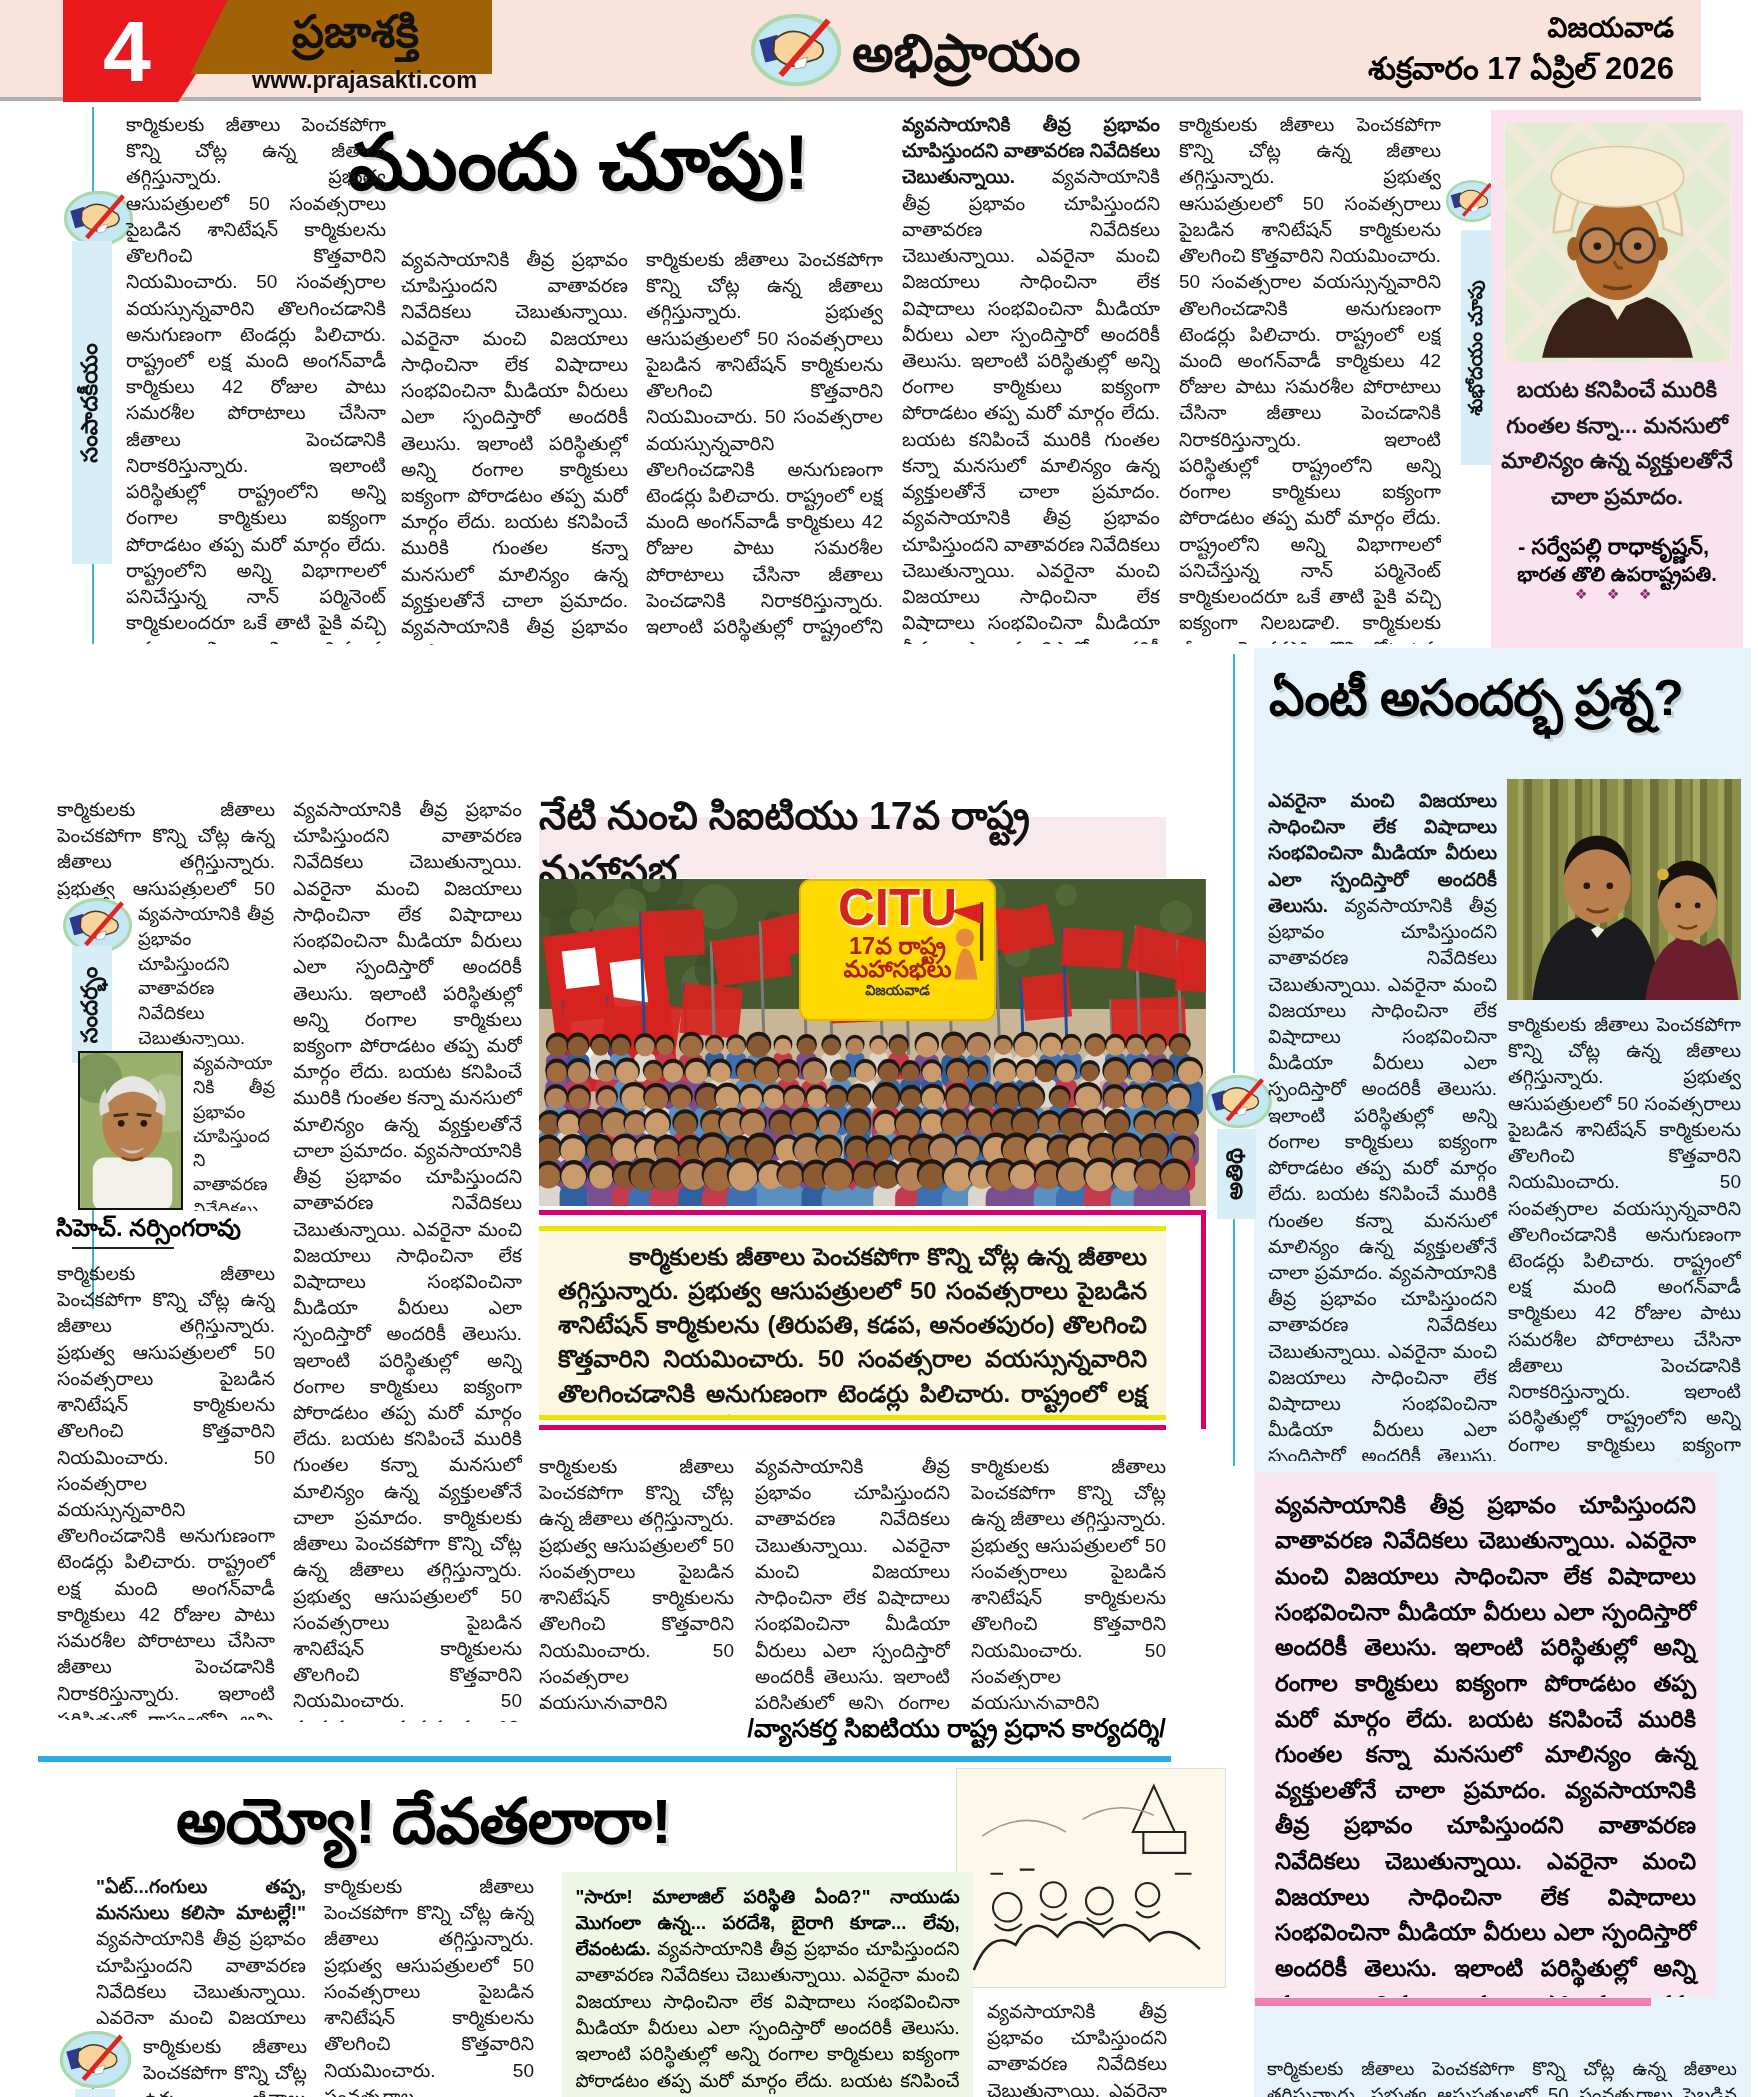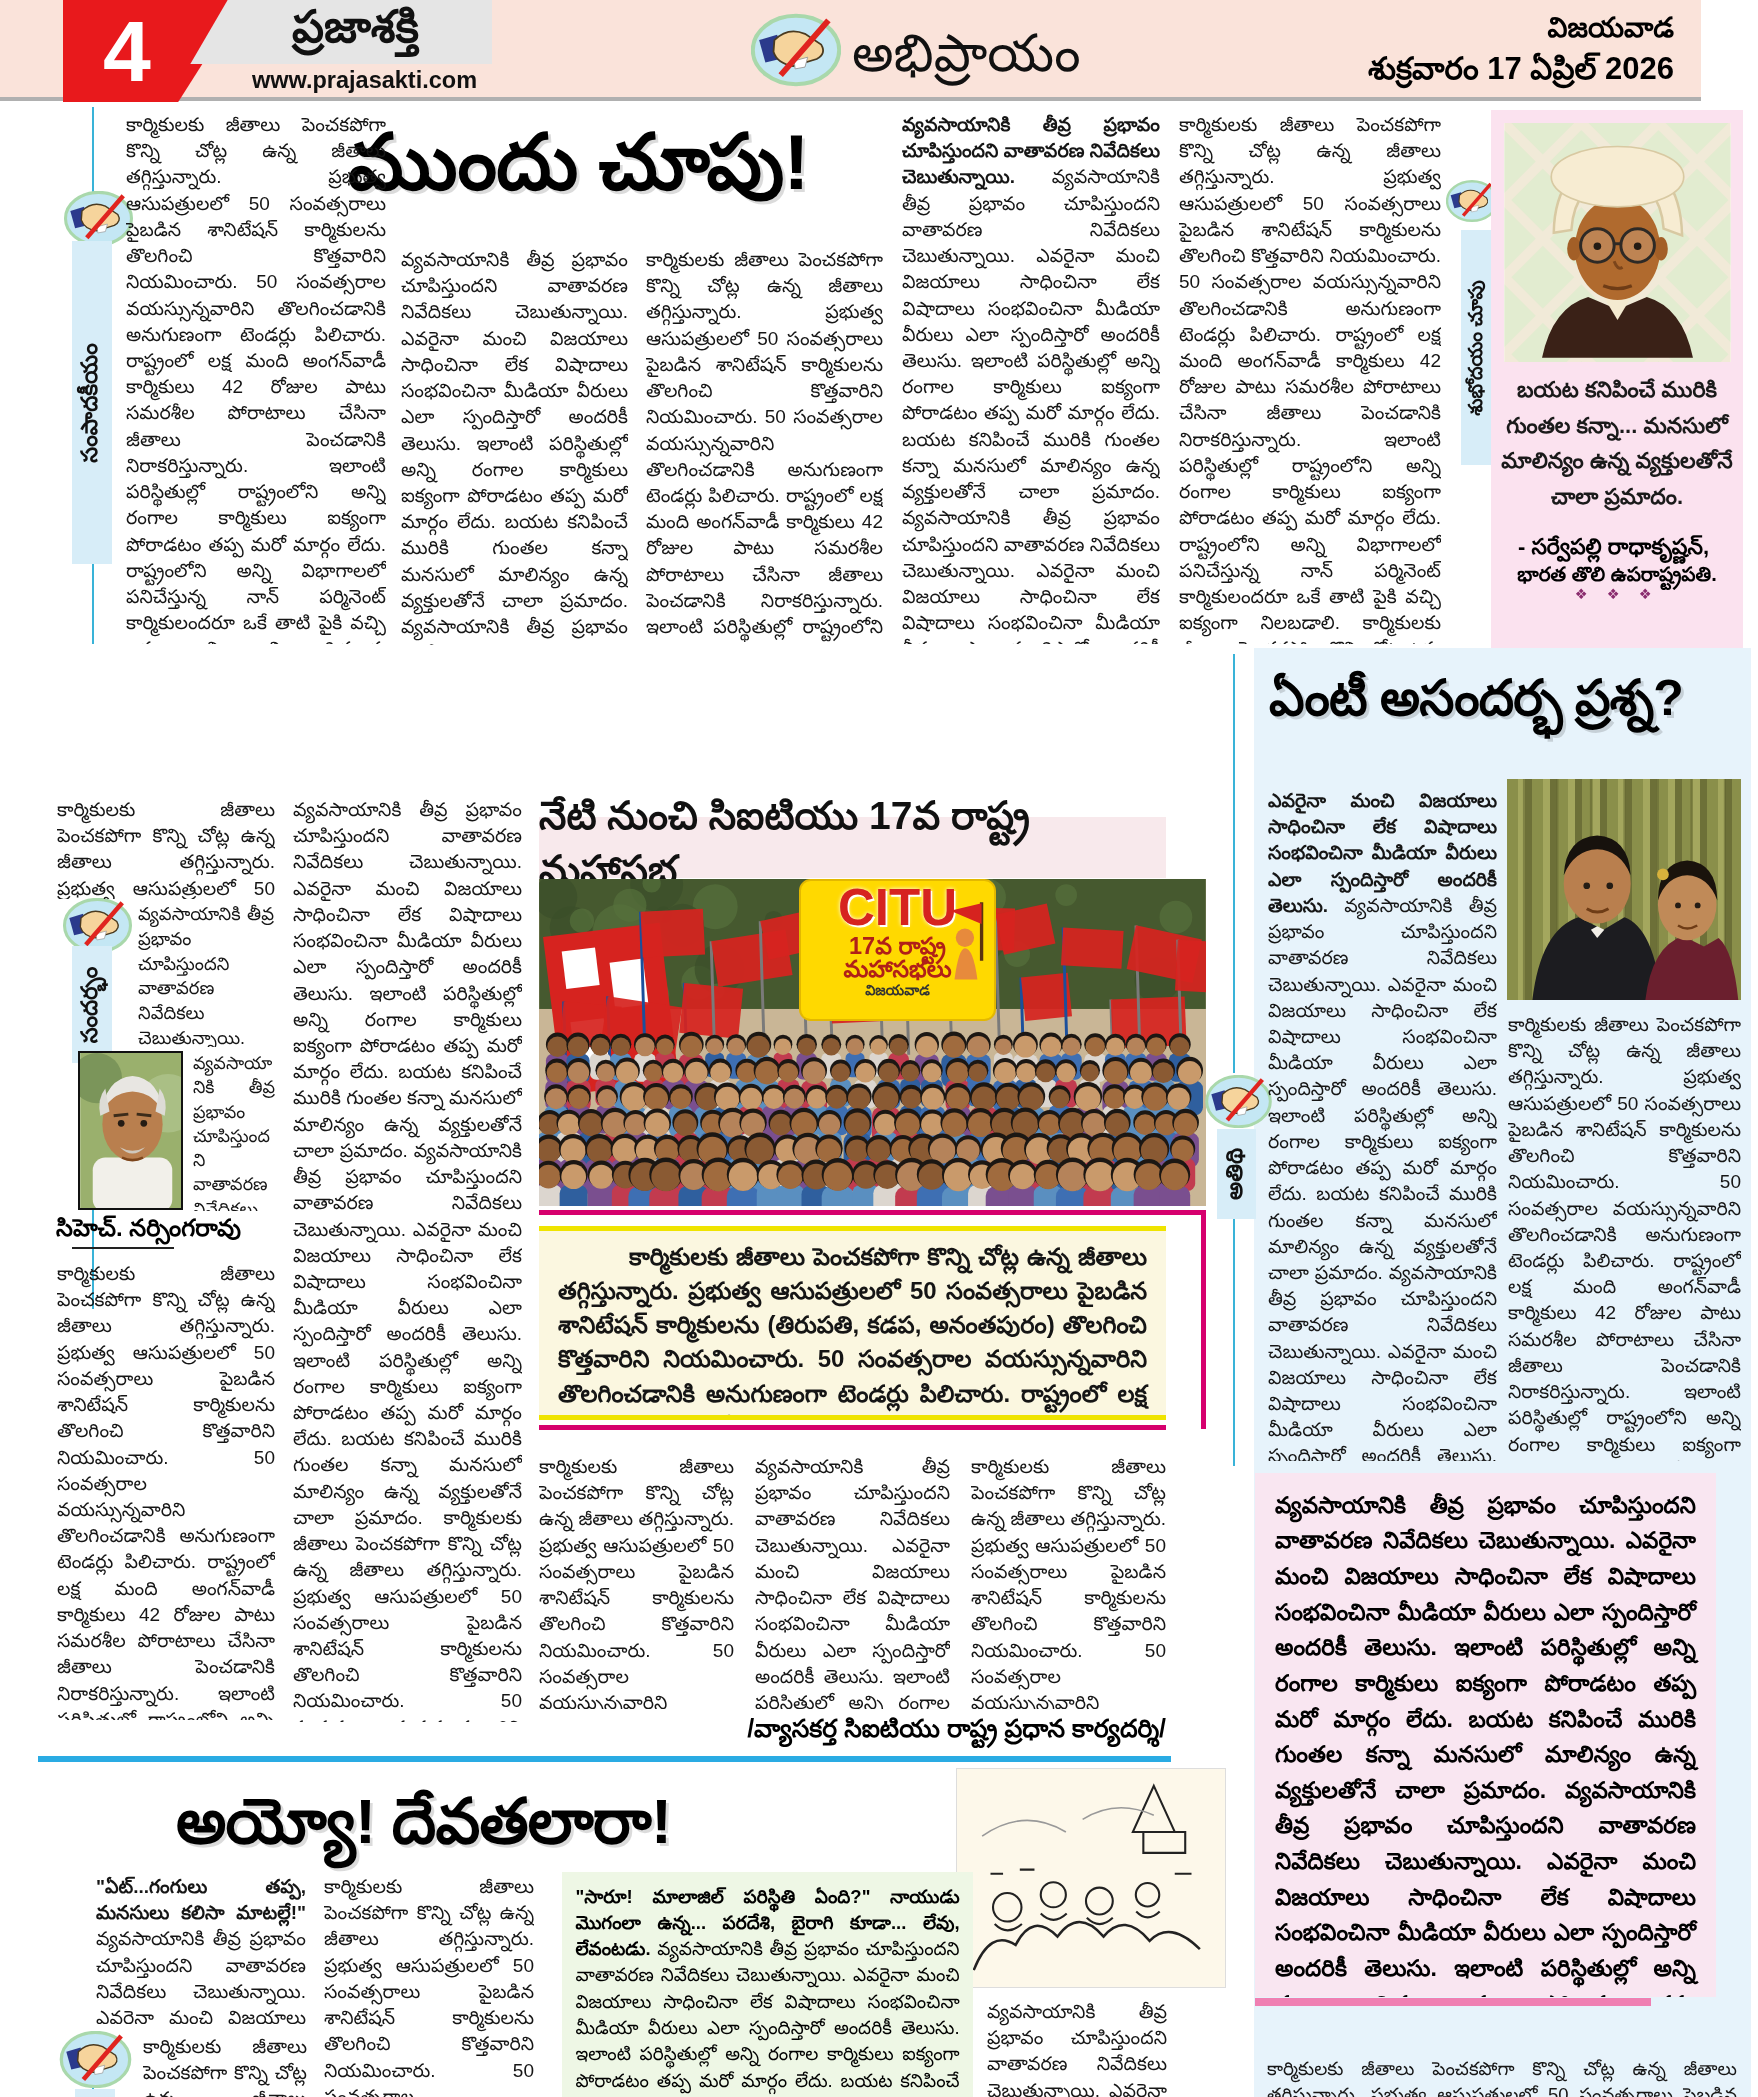--- a/index.html
+++ b/index.html
@@ -4,26 +4,26 @@
 <style>
   html,body{margin:0;padding:0;background:#888;}
   #page{position:relative;width:1759px;height:2577px;background:#ffffff;
         font-family:"Liberation Sans","DejaVu Sans",sans-serif;overflow:hidden;}
   
   .hdr-bg{position:absolute;left:0;top:0;width:1701px;height:97px;background:#fae3da;}
   .hdr-rule{position:absolute;left:0;top:97px;width:1701px;height:4.2px;background:#b0b0b0;}
   .red-flag{position:absolute;left:63px;top:0;width:180px;height:102px;background:#e8191c;
             clip-path:polygon(0 0,100% 0,64% 100%,0 100%);display:flex;align-items:center;}
   .red-flag span{color:#fff;font-size:86px;font-weight:bold;margin-left:40px;}
-  .yellow-flag{position:absolute;left:181px;top:0;width:311px;height:64px;background:#e5e5e5;
+  .yellow-flag{position:absolute;left:181px;top:0;width:311px;height:74px;background:#a16207;
                clip-path:polygon(15% 0,100% 0,100% 100%,3% 100%);display:flex;align-items:center;justify-content:center;}
   .yellow-flag span{font-size:45px;font-weight:bold;color:#111;padding-left:38px;}
   .website{position:absolute;left:252px;top:67px;width:252px;font-size:23.5px;font-weight:bold;color:#111;}
   .opinion-oval{position:absolute;left:751px;top:8.4px;width:90px;height:84px;}
-  .section-title{position:absolute;left:852px;top:23px;font-size:52px;font-weight:normal;color:#111;}
+  .section-title{position:absolute;left:852px;top:23px;font-size:52px;font-weight:bold;color:#111;}
   .city{position:absolute;left:1380px;top:11.7px;width:294px;text-align:right;font-size:28px;font-weight:bold;}
   .pdate{position:absolute;left:1338px;top:51px;width:336px;text-align:right;font-size:31px;font-weight:bold;}
   
   .col{position:absolute;font-size:19px;line-height:1.38;text-align:justify;color:#161616;
        overflow:hidden;word-break:break-word;}
   .lead{font-weight:bold;}
   .headline{position:absolute;font-weight:bold;color:#000;text-align:left;letter-spacing:-0.8px;
             text-shadow:2.9px 2.9px 0 rgba(0,0,0,0.14);}
   .vband{position:absolute;background:#d7edf8;display:flex;align-items:center;justify-content:center;overflow:visible;}
   .vband span{display:block;transform:rotate(-90deg);white-space:nowrap;font-weight:bold;font-size:22.7px;color:#111;}

